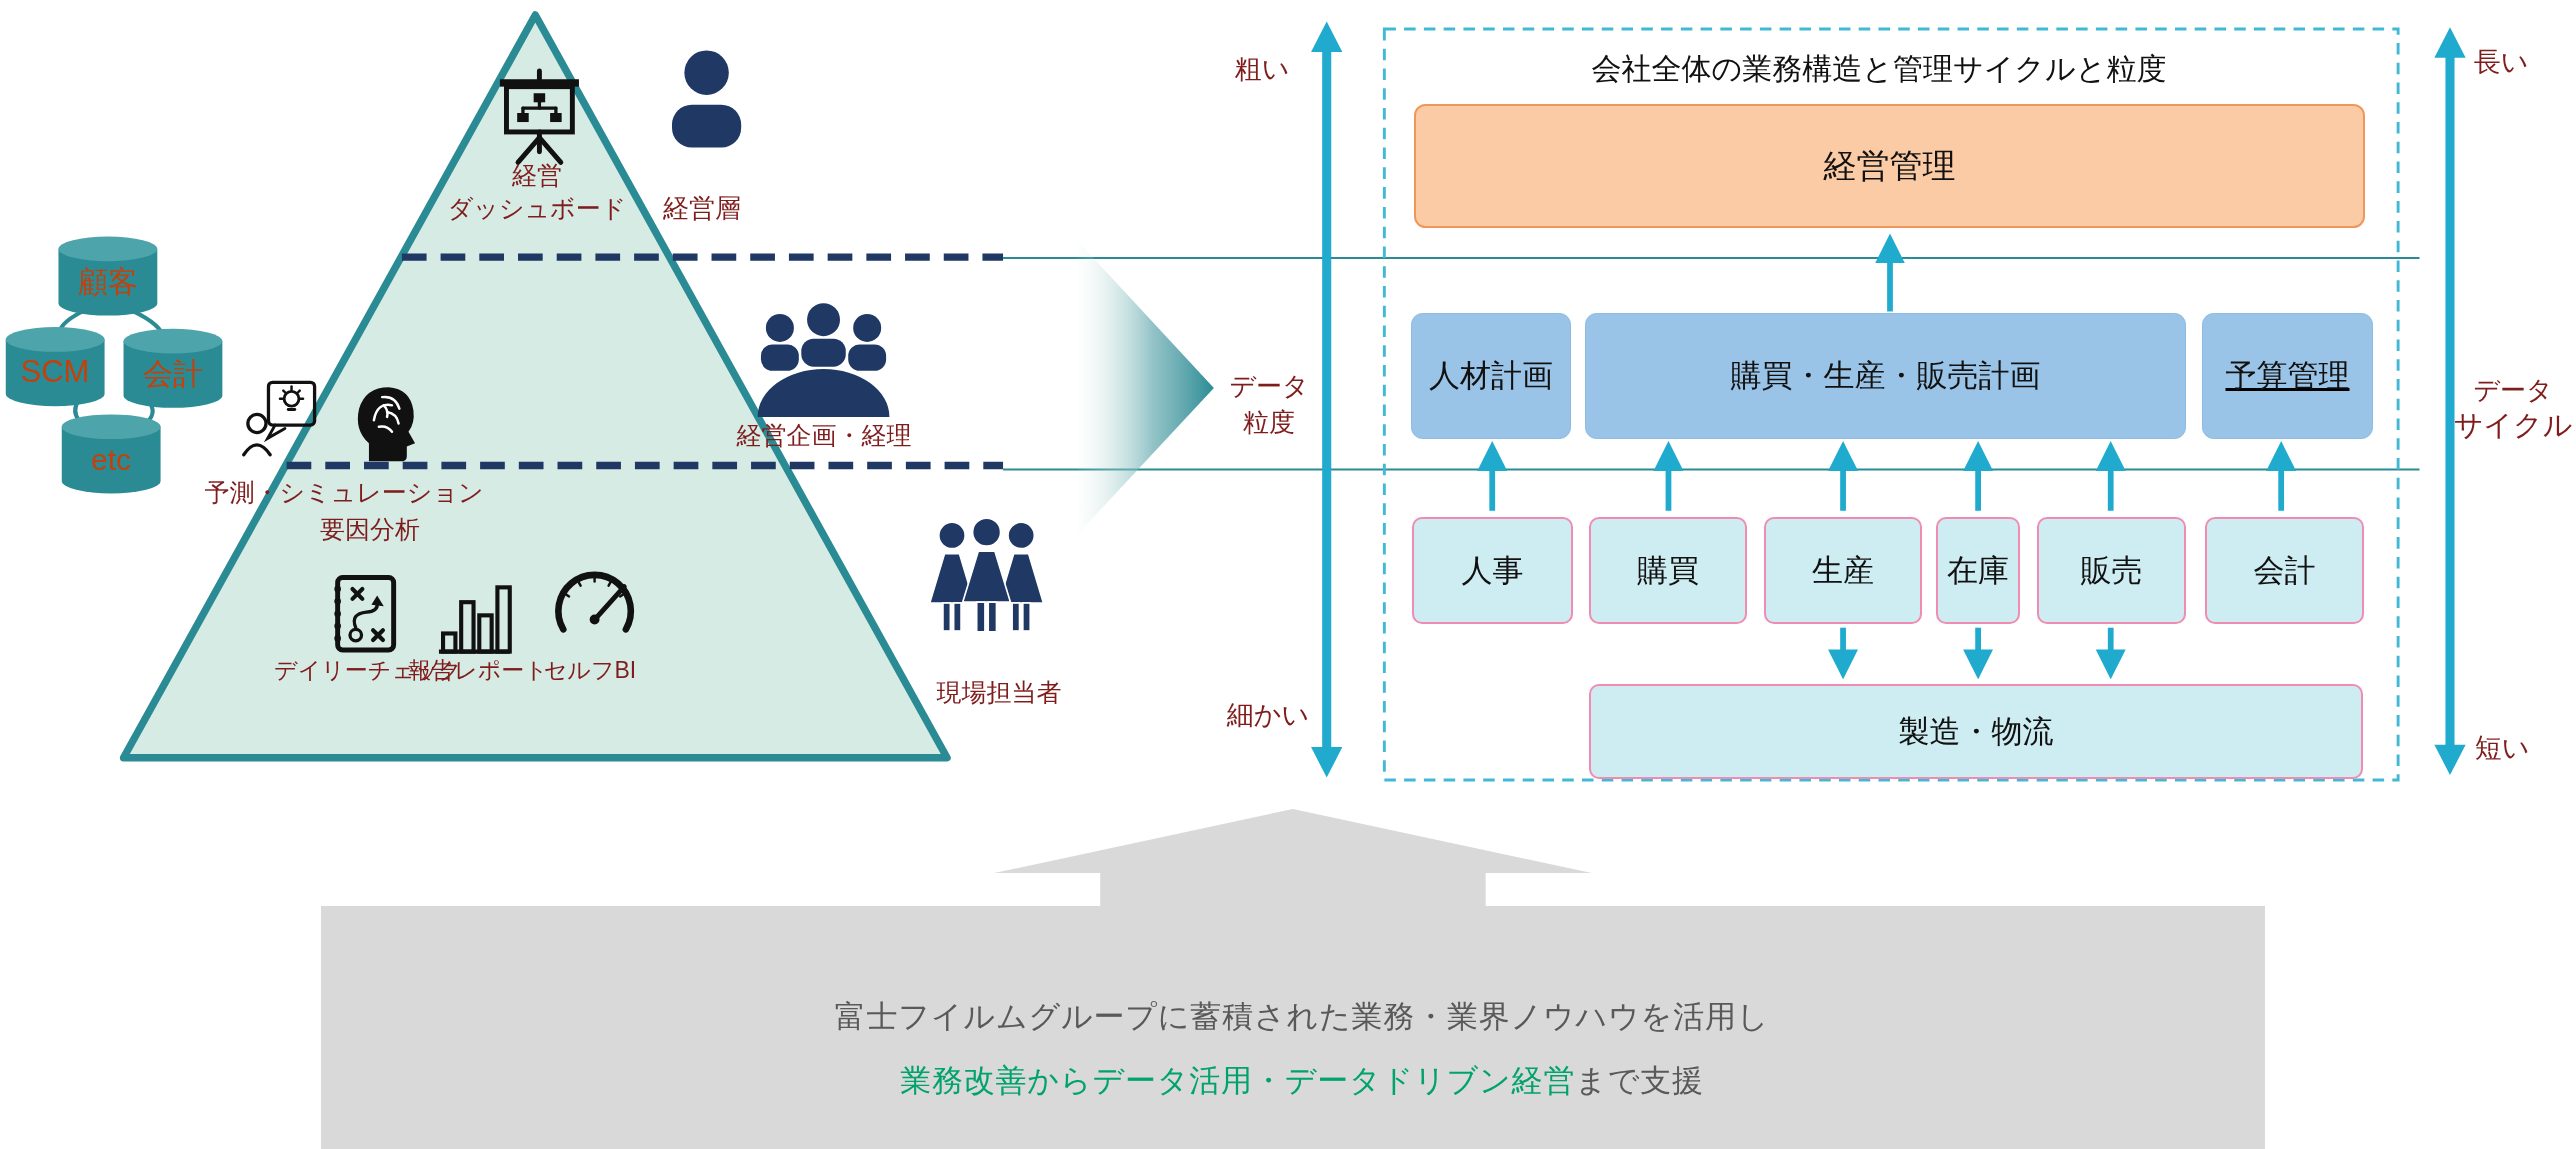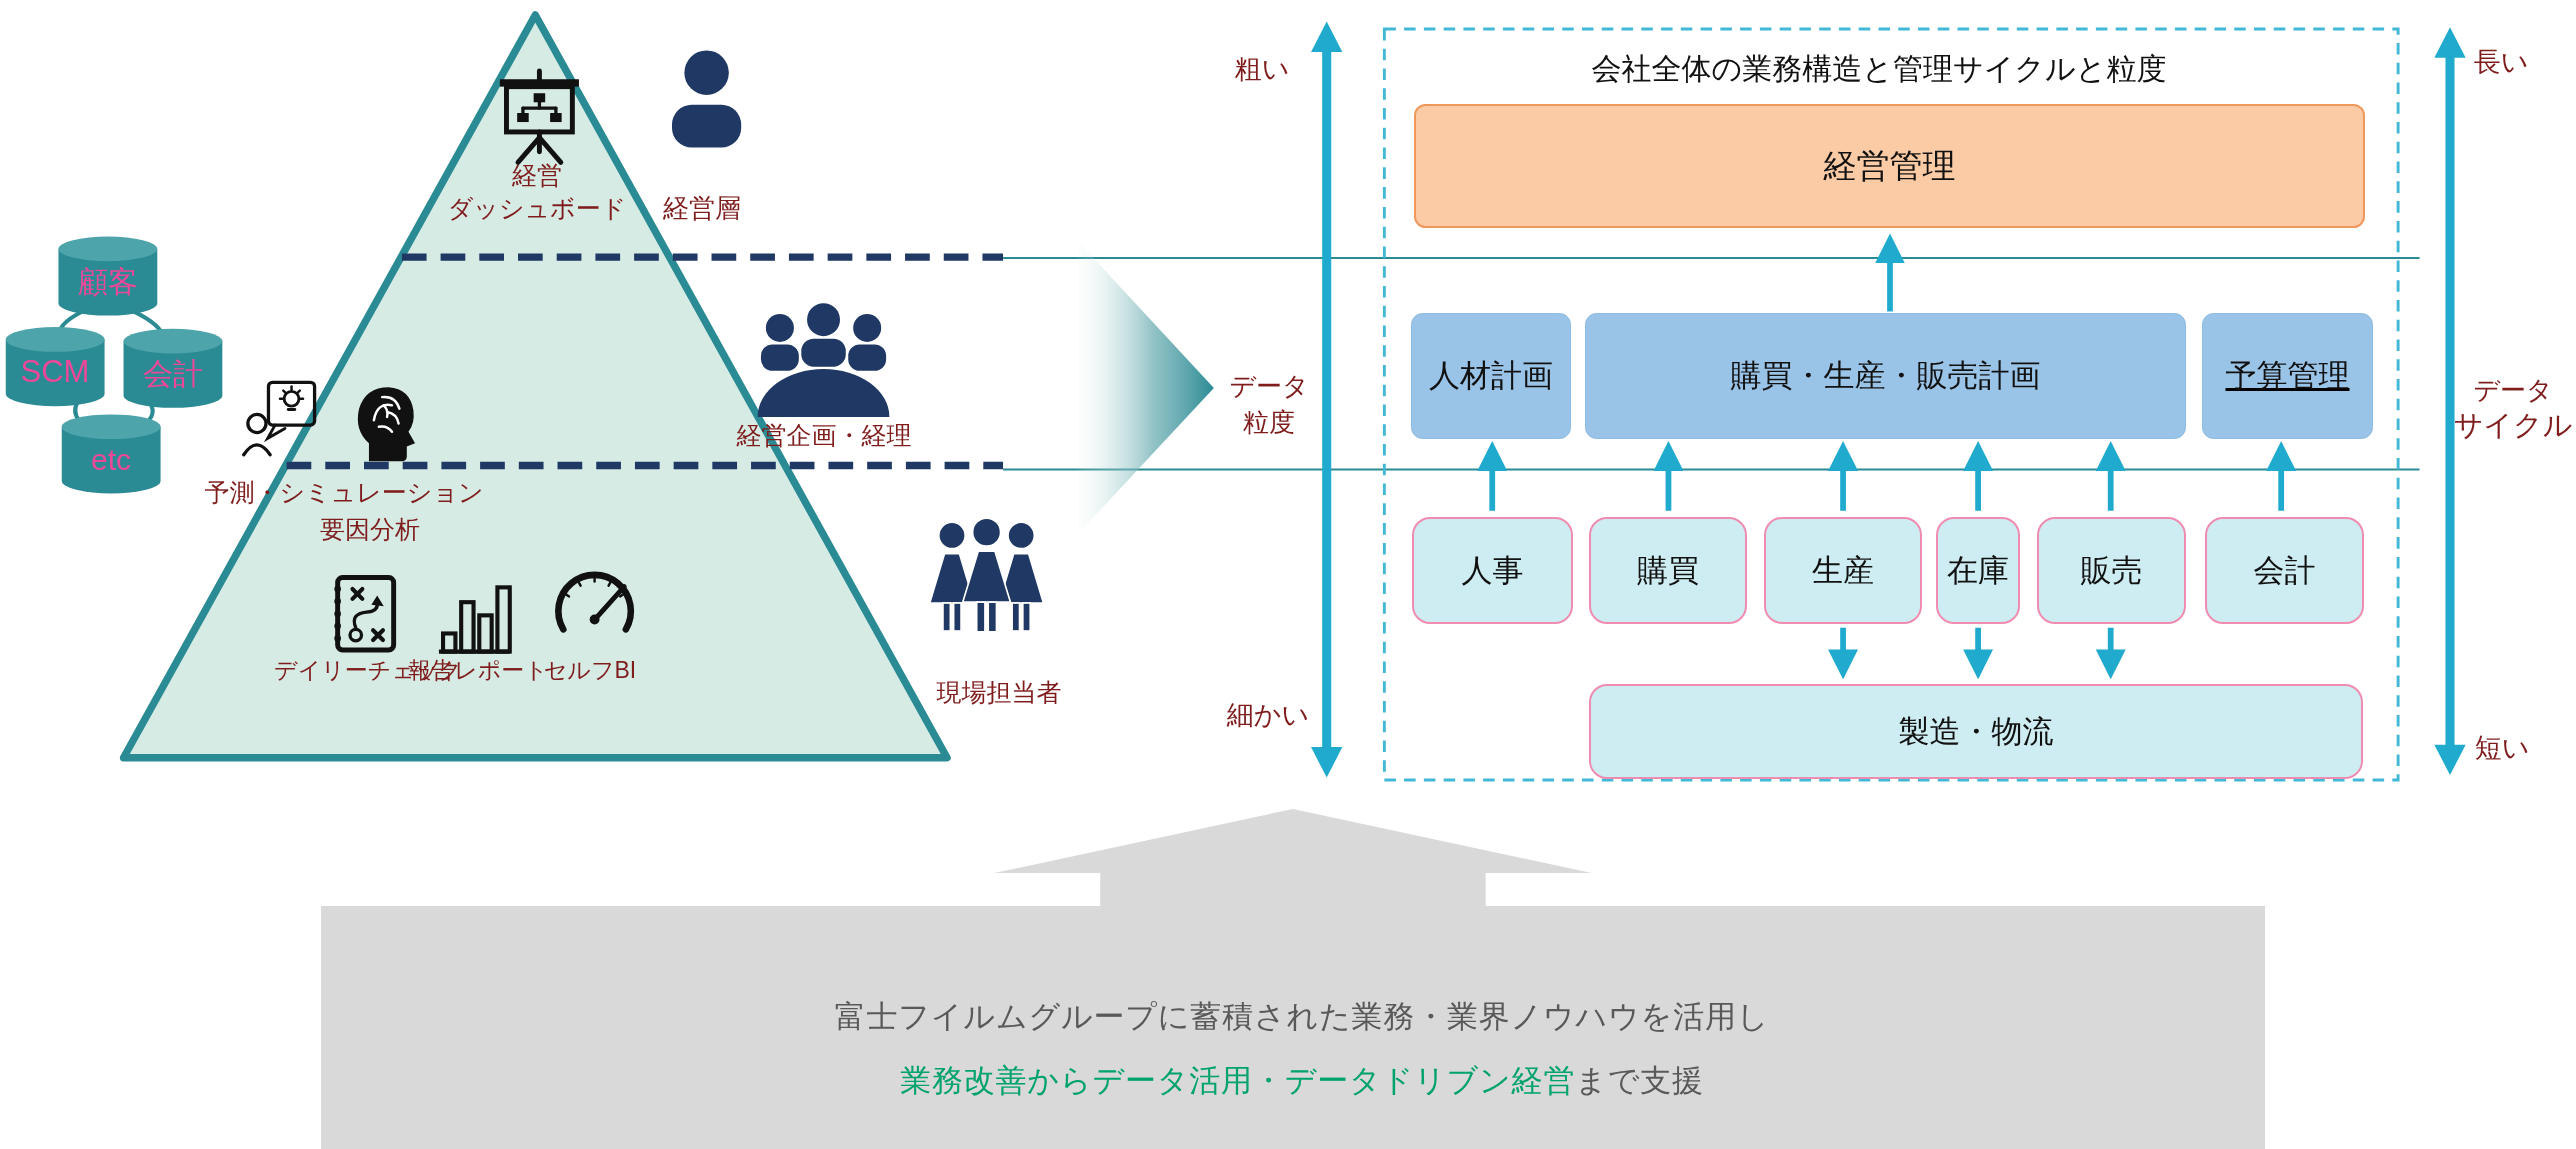--- a/index.html
+++ b/index.html
@@ -3,25 +3,25 @@
 <meta charset="utf-8">
 <style>
   html,body{margin:0;padding:0;background:#ffffff;}
   #canvas{
     position:relative;width:2576px;height:1150px;background:#ffffff;overflow:hidden;
     font-family:"Liberation Sans","DejaVu Sans",sans-serif;
   }
   #shapes{position:absolute;left:0;top:0;}
   .lbl{position:absolute;transform:translate(-50%,-50%);white-space:nowrap;text-align:center;}
   .teal{color:#7f1d1d;}
-  .white{color:#ec4899;}
+  .white{color:#c2410c;}
   .box{position:absolute;display:flex;align-items:center;justify-content:center;box-sizing:border-box;}
   .box span{color:#111111;}
   .blue{background:#9AC4E7;border:1.6px solid #8CBBE3;border-radius:11.5px;}
-  .cyanbox{background:#CEEDF2;border:2.5px solid #F08CB1;border-radius:18px;}
+  .cyanbox{background:#CEEDF2;border:2.5px solid #F08CB1;border-radius:10px;}
   .orange{background:#FBCBA5;border:2.5px solid #F0975C;border-radius:11.5px;}
   .banner{position:absolute;left:321px;top:906px;width:1944px;height:244px;background:#D9D9D9;}
   .bannerline{position:absolute;left:1302px;transform:translateX(-50%);white-space:nowrap;
     font-size:31px;letter-spacing:0.8px;color:#595959;margin-top:36px;}
 </style>
 </head>
 <body>
 
 <div id="canvas">
 

